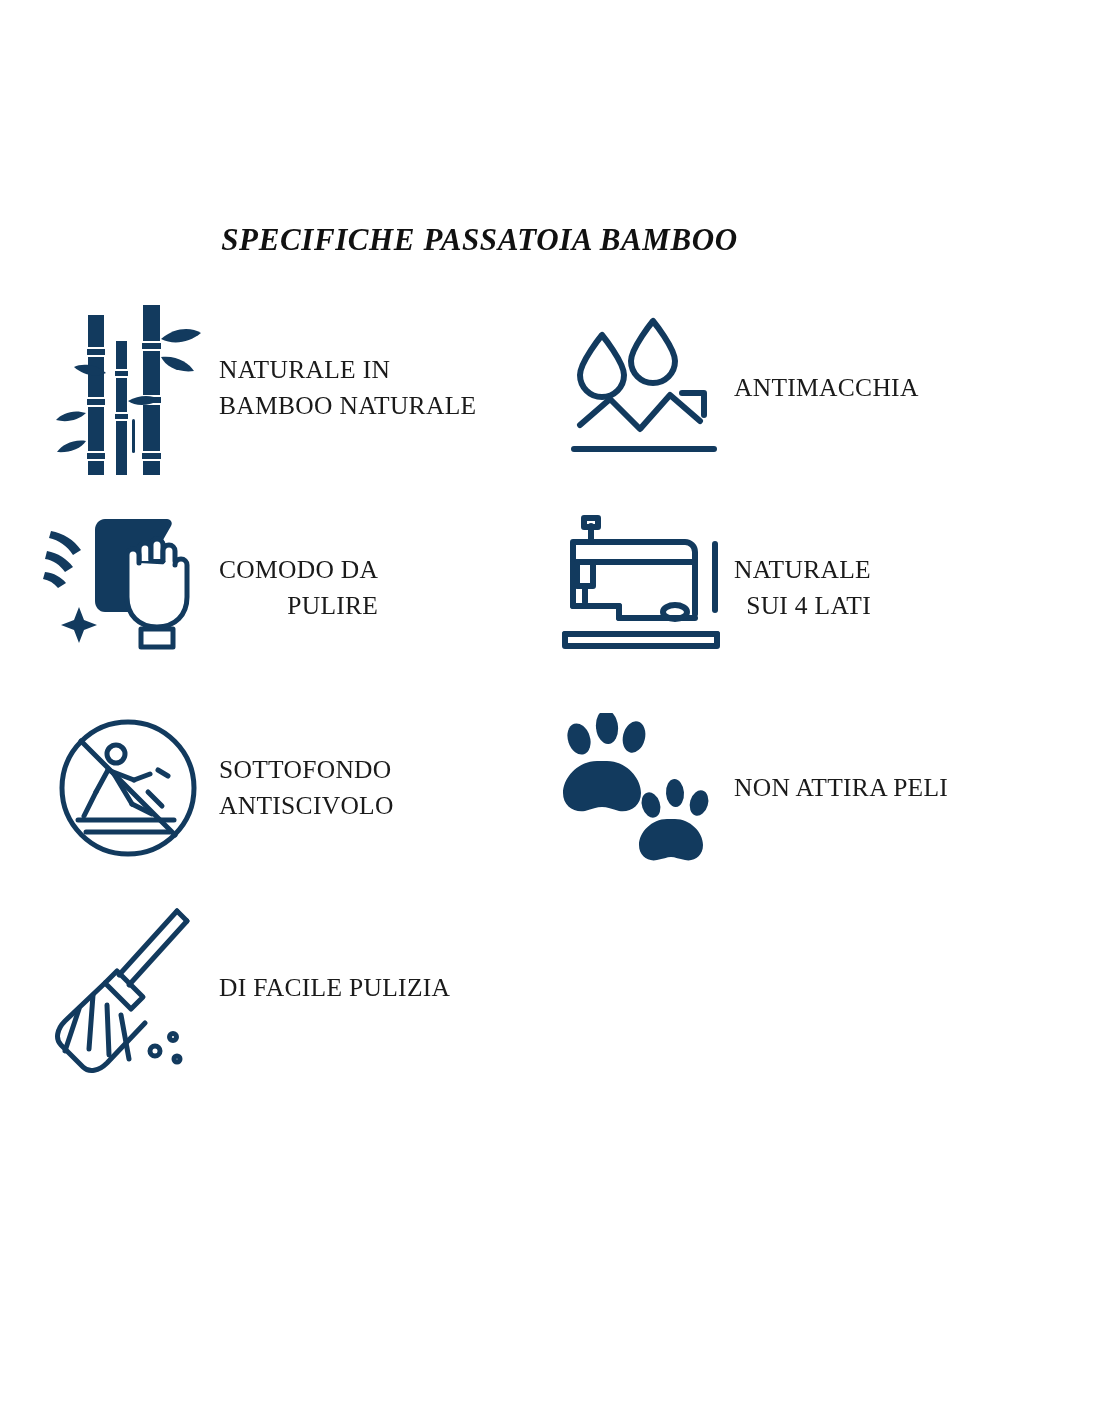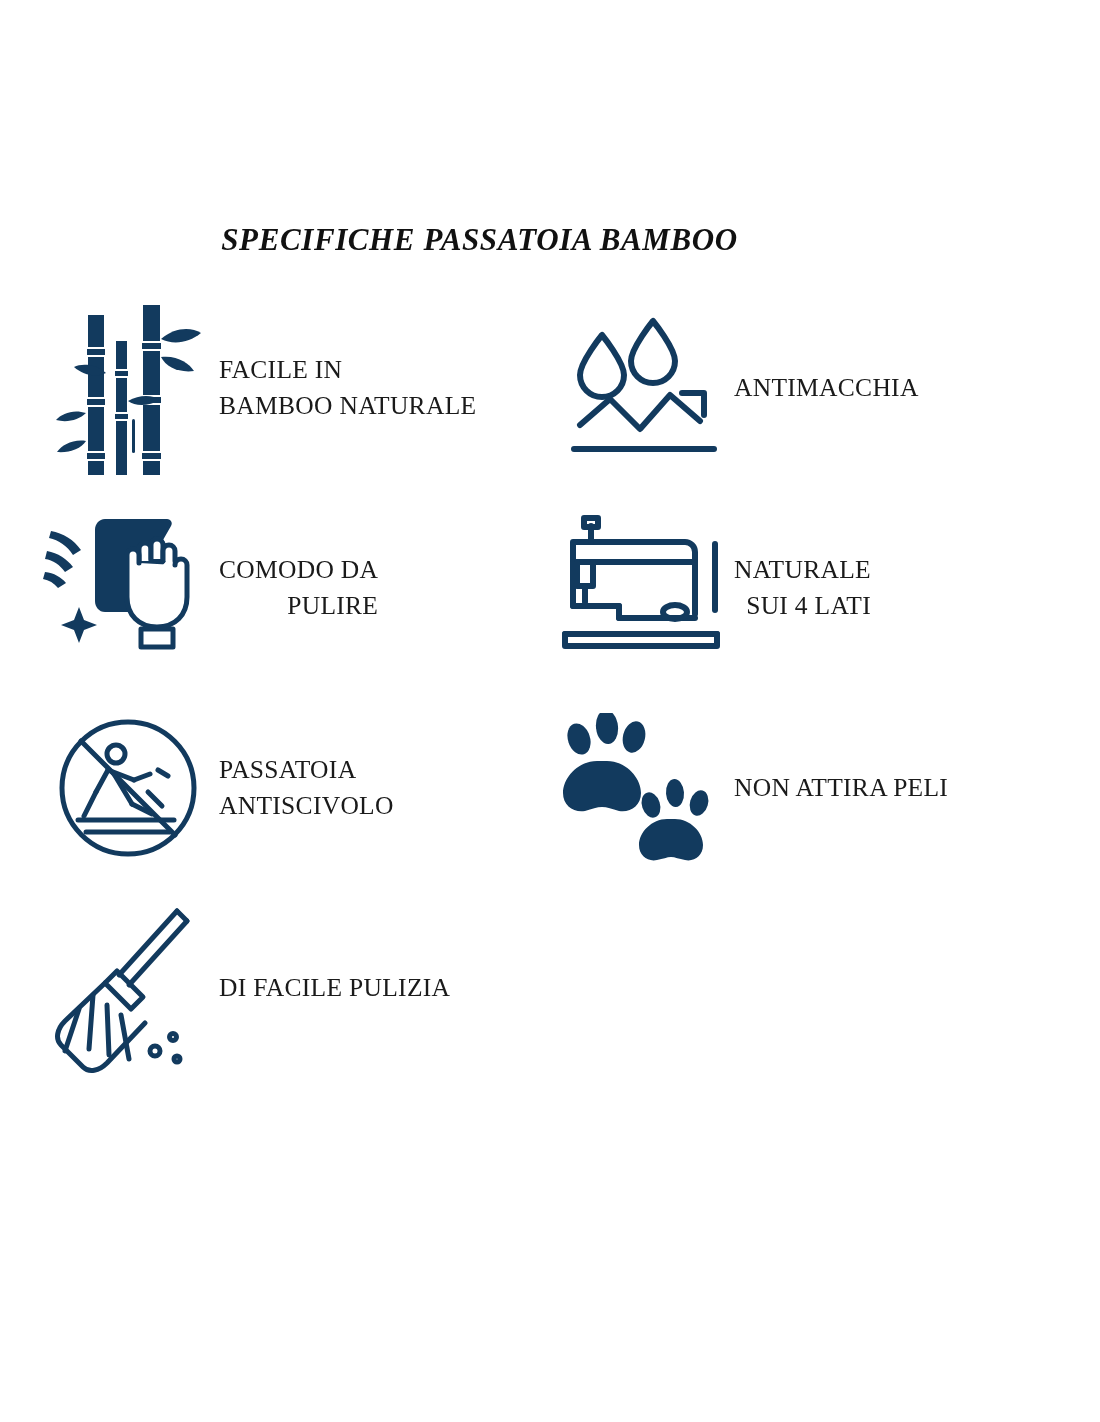--- a/index.html
+++ b/index.html
@@ -129,21 +129,21 @@
               <path d="M38 112c-12-4-24 0-30 7 11 3 23 0 30-7z"></path>
               <path d="M38 140c-13-2-24 4-29 11 12 1 24-3 29-11z"></path>
               <path d="M80 100c12-7 25-6 32-1-11 6-24 7-32 1z"></path>
 
               <rect x="73" y="128" width="3" height="26" rx="1.5"></rect>
               <rect x="84" y="118" width="3" height="34" rx="1.5"></rect>
             </g>
           </svg>
         </div>
         <div class="label">
-          <span>FACILE IN</span>
+          <span>NATURALE IN</span>
           <span class="l2">BAMBOO NATURALE</span>
         </div>
       </div>
 
       <div class="cell">
         <div class="icon-box">
           <svg width="170" height="170" viewBox="0 0 170 170" fill="none">
             <g stroke="#123a5e" stroke-width="6" fill="none" stroke-linecap="round" stroke-linejoin="round">
               <path d="M44 32c0 0 -22 27 -22 40a22 22 0 0 0 44 0c0-13-22-40-22-40z"></path>
               <path d="M95 18c0 0 -22 27 -22 40a22 22 0 0 0 44 0c0-13-22-40-22-40z"></path>
@@ -245,21 +245,21 @@
               <path d="M60 62l-12 22"></path>
               <path d="M66 66l18 30"></path>
               <path d="M84 96l20 10"></path>
               <path d="M48 84l-12 24"></path>
               <path d="M100 84l14 14"></path>
               <path d="M110 62l10 6"></path>
             </g>
           </svg>
         </div>
         <div class="label">
-          <span>PASSATOIA</span>
+          <span>SOTTOFONDO</span>
           <span class="l2">ANTISCIVOLO</span>
         </div>
       </div>
 
       <div class="cell">
         <div class="icon-box">
           <svg width="175" height="150" viewBox="0 0 175 150" fill="none">
             <g fill="#123a5e">
 
               <ellipse cx="24" cy="26" rx="11" ry="16" transform="rotate(-18 24 26)"></ellipse>

